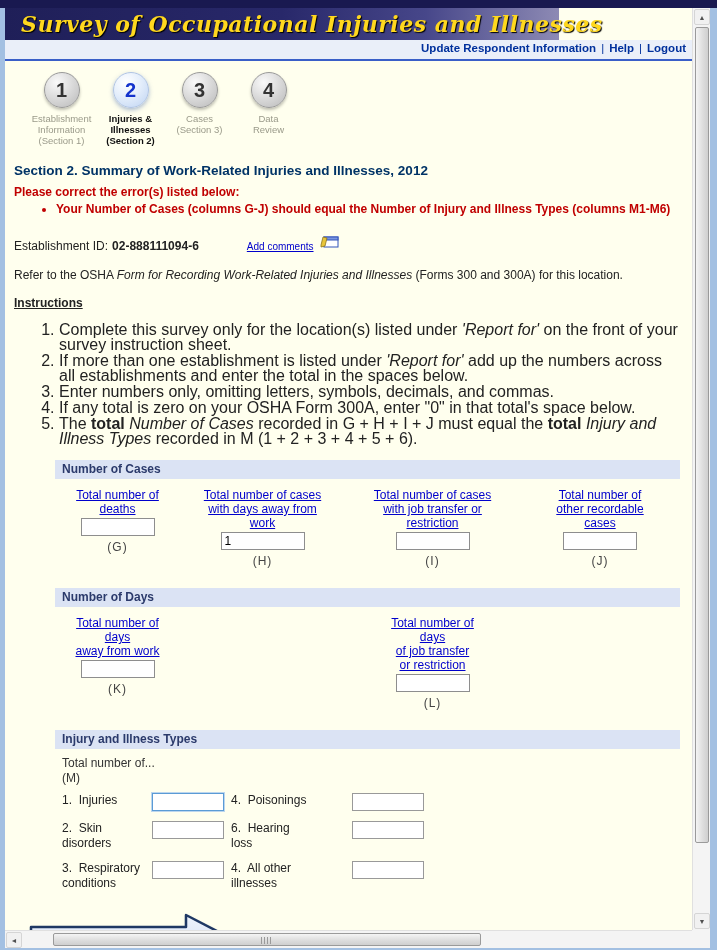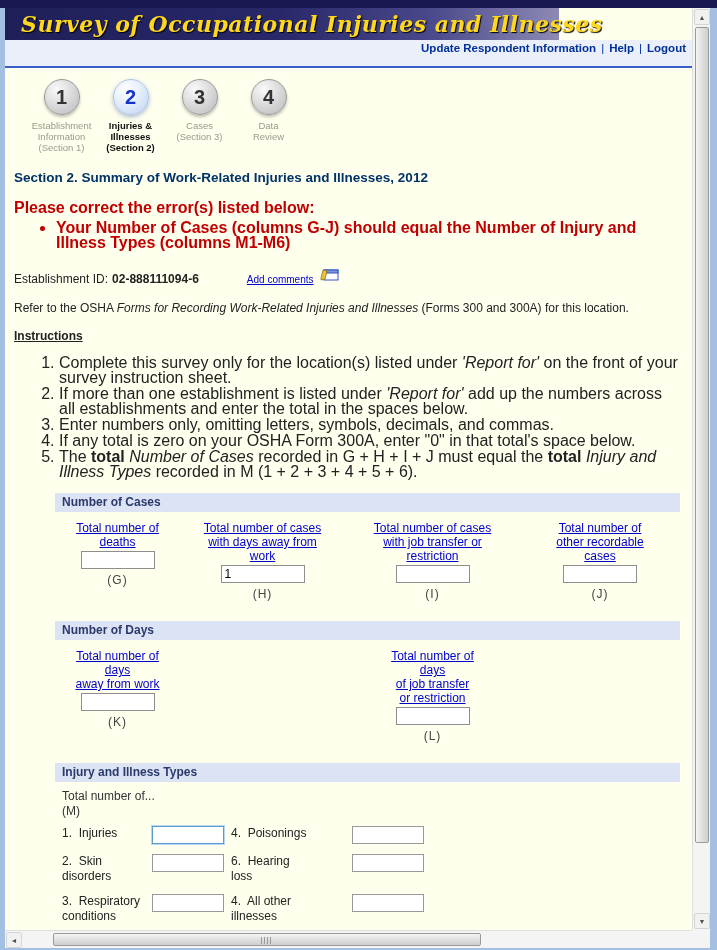--- a/index.html
+++ b/index.html
@@ -8,41 +8,41 @@
 
   .window { position:relative; width:717px; height:950px; background:#a3c0e2; overflow:hidden; }
   .navy-top { position:absolute; left:0; top:0; width:717px; height:8px; background:#191950; }
   .page { position:absolute; left:5px; top:8px; width:687px; height:922px; background:#FFFFEE; overflow:hidden; }
 
   
   .banner { width:554px; height:32px; background:linear-gradient(90deg,#1f1f58 0%,#28286a 50%,#47478a 76%,#8d8ab4 100%); display:flex; align-items:center; }
   .banner-title { font-family:"DejaVu Serif", serif; font-style:italic; font-weight:bold; font-size:22px; color:#FFD81E; padding-left:16px; white-space:nowrap; text-shadow:1px 1px 1px #000; letter-spacing:.5px; }
 
   
-  .navbar { height:28px; background:#EAEFF9; border-bottom:2px solid #3A5FC8; text-align:right; padding-right:6px; font-size:11.5px; line-height:17px; color:#00309C; }
+  .navbar { height:21px; background:#EAEFF9; border-bottom:2px solid #3A5FC8; text-align:right; padding-right:6px; font-size:11.5px; line-height:17px; color:#00309C; }
   .navbar a { color:#00309C; text-decoration:none; font-weight:bold; }
   .navbar .sep { margin:0 5px; color:#00309C; }
 
   .content { padding:0 10px 0 9px; }
 
   
   .steps { display:flex; margin:11px 0 0 13px; }
   .step { width:69px; text-align:center; }
   .circle { width:36px; height:36px; border-radius:50%; margin:0 auto; display:flex; align-items:center; justify-content:center;
             font-size:20px; font-weight:bold; color:#333;
             background:radial-gradient(circle at 35% 28%, #fafafa 0%, #dcdcdc 45%, #b9b9b9 100%);
             border:1px solid #9a9a9a; box-shadow:0 2px 3px rgba(0,0,0,0.25); }
   .step.active .circle { background:radial-gradient(circle at 35% 28%, #ffffff 0%, #e4eefb 45%, #bed3f2 100%);
             border:1px solid #b0c4e4; color:#1433CC; box-shadow:0 2px 4px rgba(90,120,180,0.5); }
   .step-label { margin-top:5px; font-size:9.5px; line-height:11px; color:#9a9a8a; white-space:pre-line; }
   .step.active .step-label { color:#111; font-weight:bold; }
 
   .page-title { margin-top:17px; font-size:13.5px; font-weight:bold; color:#003366; }
 
-  .error-block { margin-top:14px; color:#C00000; font-weight:bold; font-size:16px; }
+  .error-block { margin-top:7px; color:#C00000; font-weight:bold; font-size:12px; }
   .error-list { margin-top:3px; padding-left:42px; }
   .error-list li { max-width:630px; line-height:15px; }
 
   .estab-row { margin-top:20px; font-size:12px; color:#222; display:flex; align-items:center; }
   .estab-id { font-weight:bold; margin-left:4px; }
   .add-comments { margin-left:48px; color:#0000CC; text-decoration:underline; font-size:10px; }
   .comment-icon { margin-left:6px; position:relative; top:-3px; }
 
   .refer { margin-top:13px; font-size:12px; color:#222; }
   .instr-head { margin-top:14px; font-size:12px; font-weight:bold; text-decoration:underline; color:#222; }
@@ -148,21 +148,21 @@
         <span class="comment-icon">
           <svg width="19" height="15" viewBox="0 0 19 15">
             <rect x="4" y="3" width="14" height="10" fill="#ffffff" stroke="#3355bb"></rect>
             <rect x="4" y="3" width="14" height="3" fill="#7b96e0" stroke="#3355bb"></rect>
             <polygon points="1,11 3,3 7,4 5,12 1,13" fill="#e8c53a" stroke="#8a7420" stroke-width="0.8"></polygon>
           </svg>
         </span>
       </div>
 
       <div class="refer">
-        <span>Refer to the OSHA </span><span class="it">Forms for Recording Work-Related Injuries and Illnesses</span><span> (Forms 300 and 300A) for this location.</span>
+        <span>Refer to the OSHA </span><span class="it">Form for Recording Work-Related Injuries and Illnesses</span><span> (Forms 300 and 300A) for this location.</span>
       </div>
 
       <div class="instr-head">Instructions</div>
 
       <ol class="instr-list">
         <li><span>Complete this survey only for the location(s) listed under </span><span class="it">'Report for'</span><span> on the front of your survey instruction sheet.</span></li>
         <li><span>If more than one establishment is listed under </span><span class="it">'Report for'</span><span> add up the numbers across all establishments and enter the total in the spaces below.</span></li>
         <li><span>Enter numbers only, omitting letters, symbols, decimals, and commas.</span></li>
         <li><span>If any total is zero on your OSHA Form 300A, enter "0" in that total's space below.</span></li>
         <li><span>The </span><span class="bd">total</span><span> </span><span class="it">Number of Cases</span><span> recorded in G + H + I + J must equal the </span><span class="bd">total</span><span> </span><span class="it">Injury and Illness Types</span><span> recorded in M (1 + 2 + 3 + 4 + 5 + 6).</span></li>

